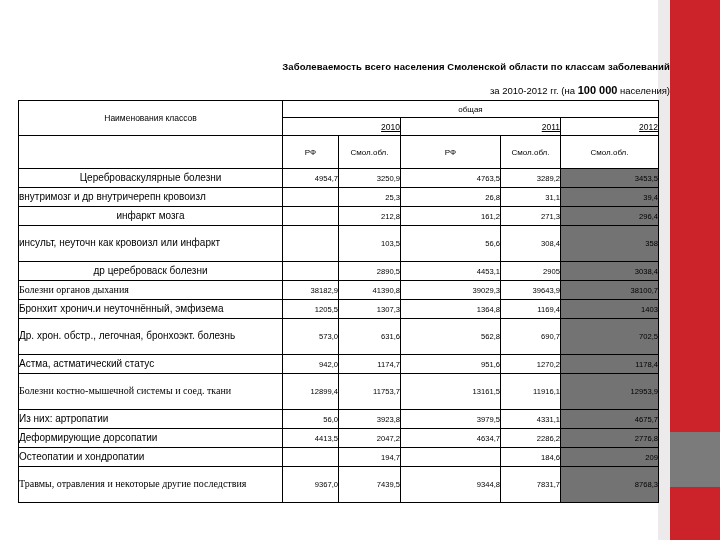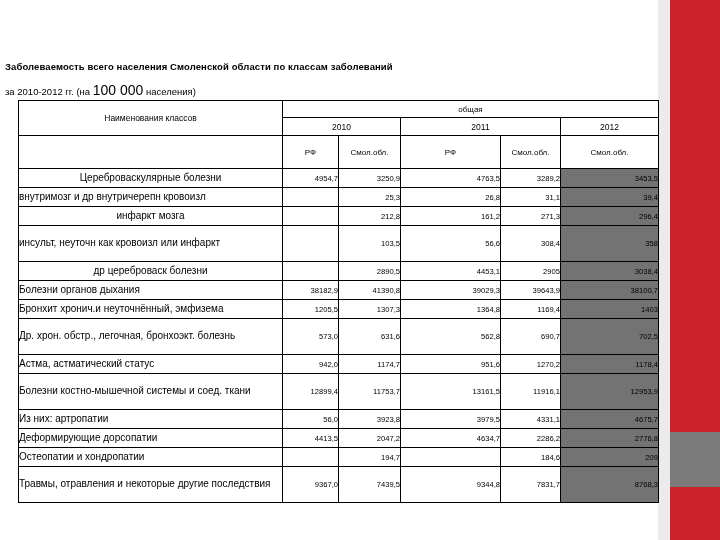--- a/index.html
+++ b/index.html
@@ -42,43 +42,43 @@
     position: absolute;
     left: 658px;
     top: 0;
     width: 12px;
     height: 540px;
     background: #eceaea;
   }
   
   .titles {
     position: absolute;
-    left: 5px;
+    left: 30px;
     top: 60px;
     width: 640px;
-    text-align: left;
+    text-align: right;
   }
   .title-line1 {
     font-size: 9.5px;
     font-weight: bold;
     color: #000000;
     letter-spacing: 0.1px;
     line-height: 14px;
     white-space: nowrap;
   }
   .title-line2 {
     margin-top: 9px;
     font-size: 9.5px;
     font-weight: bold;
     color: #000000;
     line-height: 14px;
     white-space: nowrap;
   }
   .title-line2 .thin { font-weight: normal; }
-  .title-line2 .big { font-size: 14px; font-weight: normal; }
+  .title-line2 .big { font-size: 11px; font-weight: bold; }
 
   
   .tbl-wrap {
     position: absolute;
     left: 18px;
     top: 100px;
     width: 640px;
   }
   table.data {
     border-collapse: collapse;
@@ -98,24 +98,25 @@
     font-size: 8.5px;
     font-weight: bold;
     height: 34px;
   }
   .hdr-obshaya {
     text-align: center;
     font-size: 8px;
     height: 16px;
   }
   .hdr-year {
-    text-align: center;
+    text-align: right;
     font-size: 8.5px;
     font-weight: bold;
     height: 17px;
+    text-decoration: underline;
   }
   .hdr-sub {
     text-align: center;
     font-size: 8px;
     font-weight: bold;
     height: 32px;
   }
   .hdr-blank {
     height: 32px;
   }
@@ -128,21 +129,21 @@
     text-align: right;
     padding: 2px 4px 2px 2px;
     font-size: 7.6px;
     white-space: nowrap;
   }
   td.num.shade {
     background: #737373;
   }
   tr.r { height: 19px; }
   tr.r.tall { height: 36px; }
-  .ind0 { padding-left: 4px; }
+  .ind0 { padding-left: 4px; font-family: Liberation Serif, serif; }
   .ind1 { padding-left: 14px; }
   .ind2 { padding-left: 30px; }
   .ctr { text-align: center; }
 </style>
 </head>
 <body>
 
 <div class="slide">
 
   <div class="right-gutter"></div>

